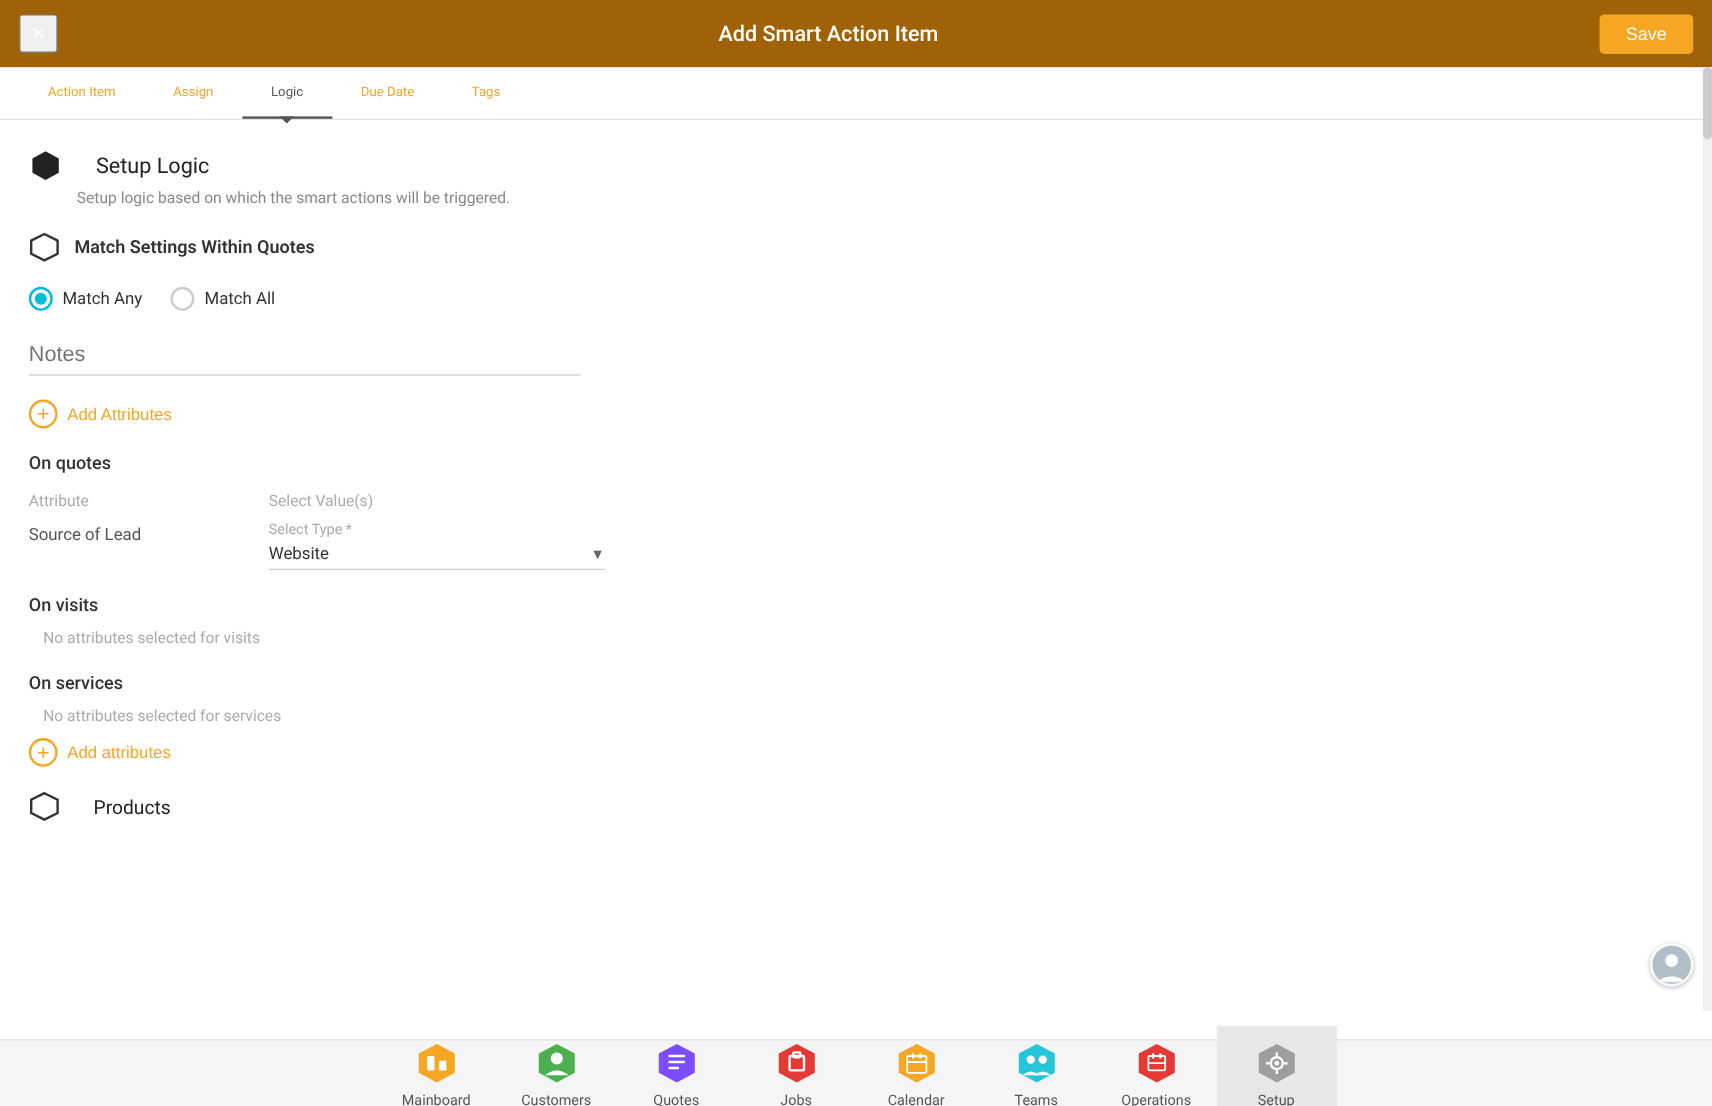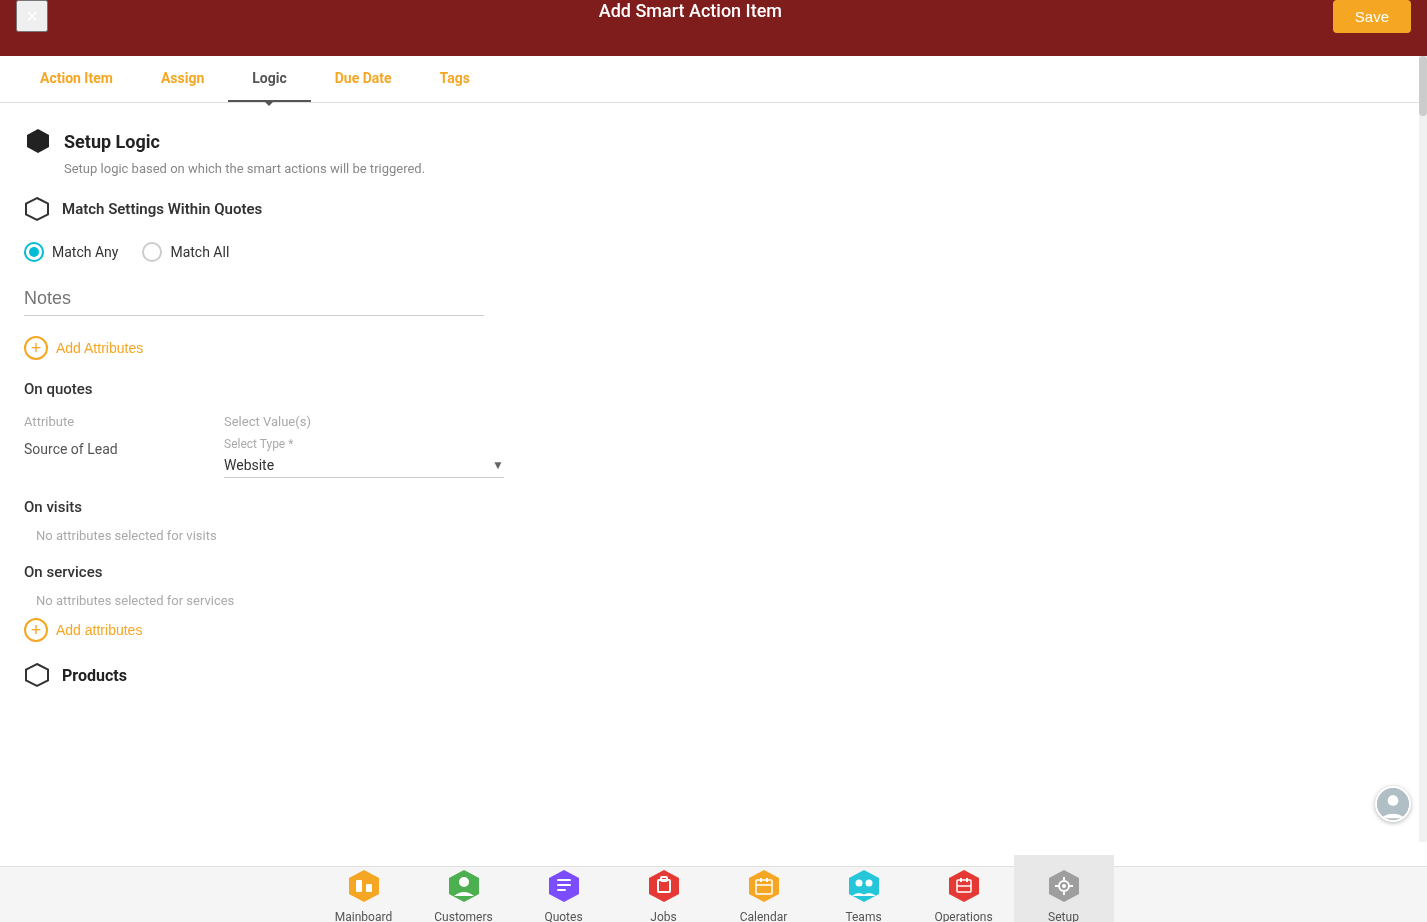--- a/index.html
+++ b/index.html
@@ -1,23 +1,23 @@
 <!DOCTYPE html>
 <html><head>
   <meta charset="utf-8">
   <style>
     * { box-sizing: border-box; margin: 0; padding: 0; }
     body { font-family: -apple-system, BlinkMacSystemFont, 'Segoe UI', Roboto, sans-serif; background: #fff; height: 922px; overflow: hidden; display: flex; flex-direction: column; }
 
     
     .header {
-      background: #7f1d1d;
+      background: #a16207;
       color: #fff;
       display: flex;
-      align-items: flex-start;
+      align-items: center;
       justify-content: space-between;
       padding: 0 16px;
       height: 56px;
       flex-shrink: 0;
     }
     .header-close {
       color: #fff;
       font-size: 20px;
       cursor: pointer;
       width: 32px;
@@ -44,26 +44,25 @@
 
     
     .tabs {
       display: flex;
       border-bottom: 1px solid #e0e0e0;
       padding: 0 16px;
       flex-shrink: 0;
     }
     .tab {
       padding: 14px 24px;
-      font-size: 14px;
+      font-size: 11px;
       cursor: pointer;
       color: #f5a623;
       position: relative;
       border-bottom: 2px solid transparent;
-      font-weight: bold;
     }
     .tab.active {
       color: #555;
       border-bottom: 2px solid #555;
     }
     .tab.active::after {
       content: '';
       position: absolute;
       bottom: -6px;
       left: 50%;
@@ -89,22 +88,23 @@
       gap: 12px;
       margin-bottom: 6px;
     }
     .hexagon-icon {
       width: 28px;
       height: 28px;
       flex-shrink: 0;
     }
     .section-title {
       font-size: 18px;
-      font-weight: 700;
+      font-weight: 400;
       color: #222;
+      margin-left: 16px;
     }
     .section-subtitle {
       font-size: 13px;
       color: #888;
       margin-left: 40px;
       margin-bottom: 20px;
     }
 
     
     .match-settings-row {

